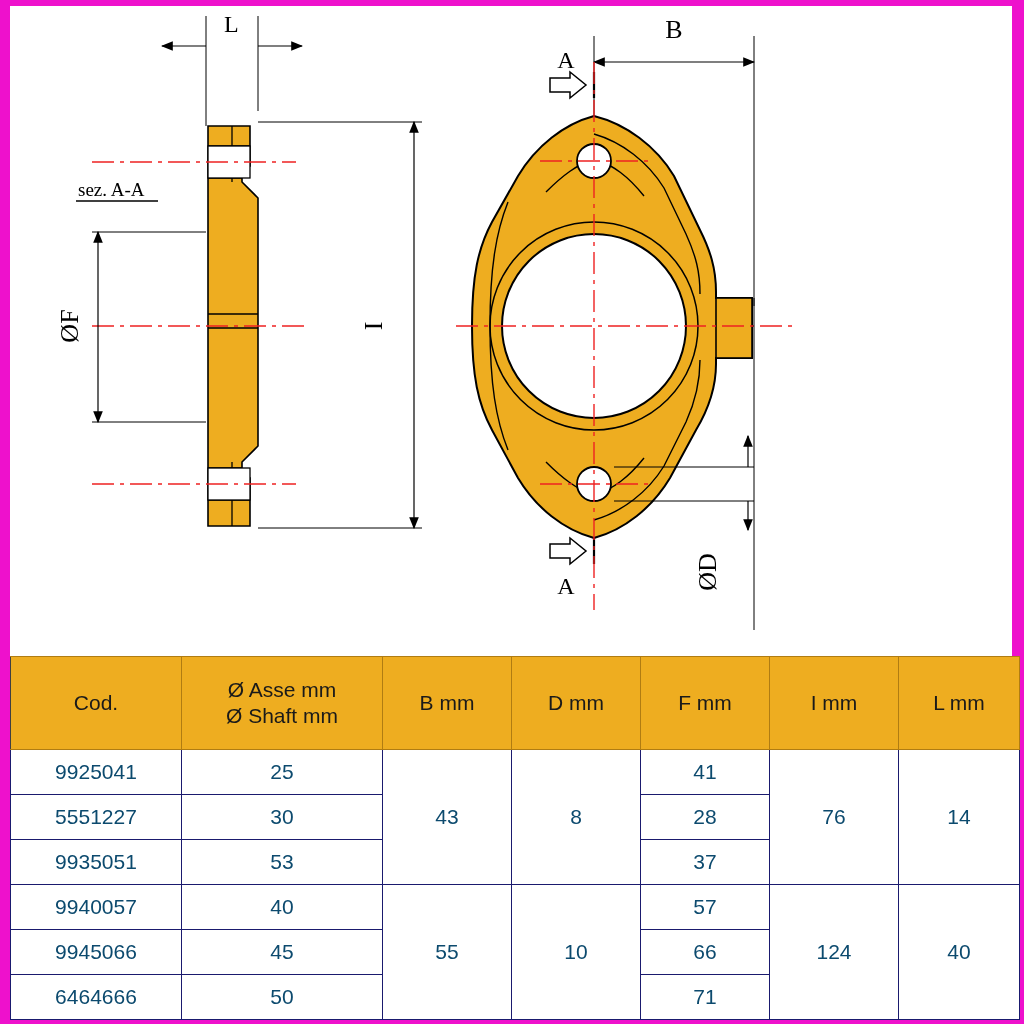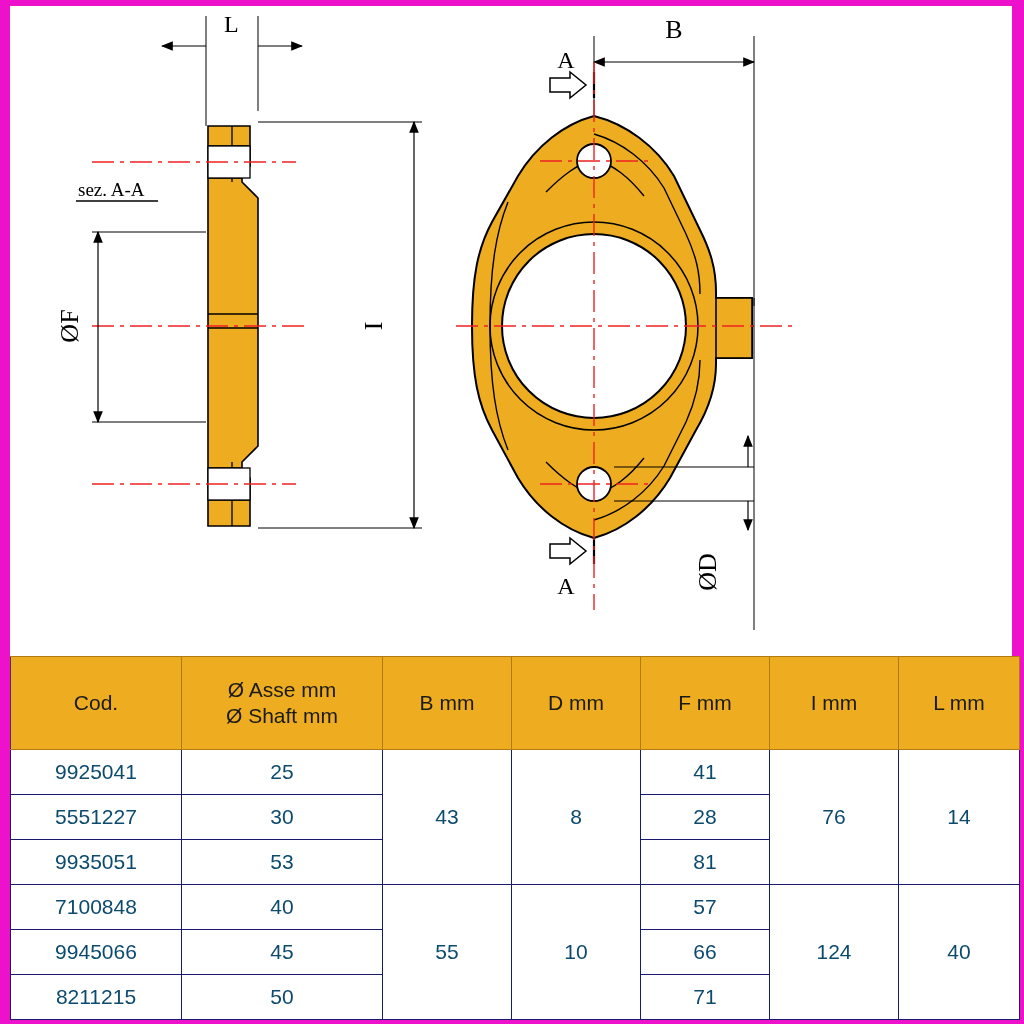--- a/index.html
+++ b/index.html
@@ -270,37 +270,37 @@
         <td rowspan="3">14</td>
       </tr>
       <tr>
         <td>5551227</td>
         <td>30</td>
         <td>28</td>
       </tr>
       <tr>
         <td>9935051</td>
         <td>53</td>
-        <td>81</td>
-      </tr>
-      <tr>
-        <td>7100848</td>
+        <td>37</td>
+      </tr>
+      <tr>
+        <td>9940057</td>
         <td>40</td>
         <td rowspan="3">55</td>
         <td rowspan="3">10</td>
         <td>57</td>
         <td rowspan="3">124</td>
         <td rowspan="3">40</td>
       </tr>
       <tr>
         <td>9945066</td>
         <td>45</td>
         <td>66</td>
       </tr>
       <tr>
-        <td>8211215</td>
+        <td>6464666</td>
         <td>50</td>
         <td>71</td>
       </tr>
     </tbody>
   </table>
 
 </div>
 
 </body></html>

